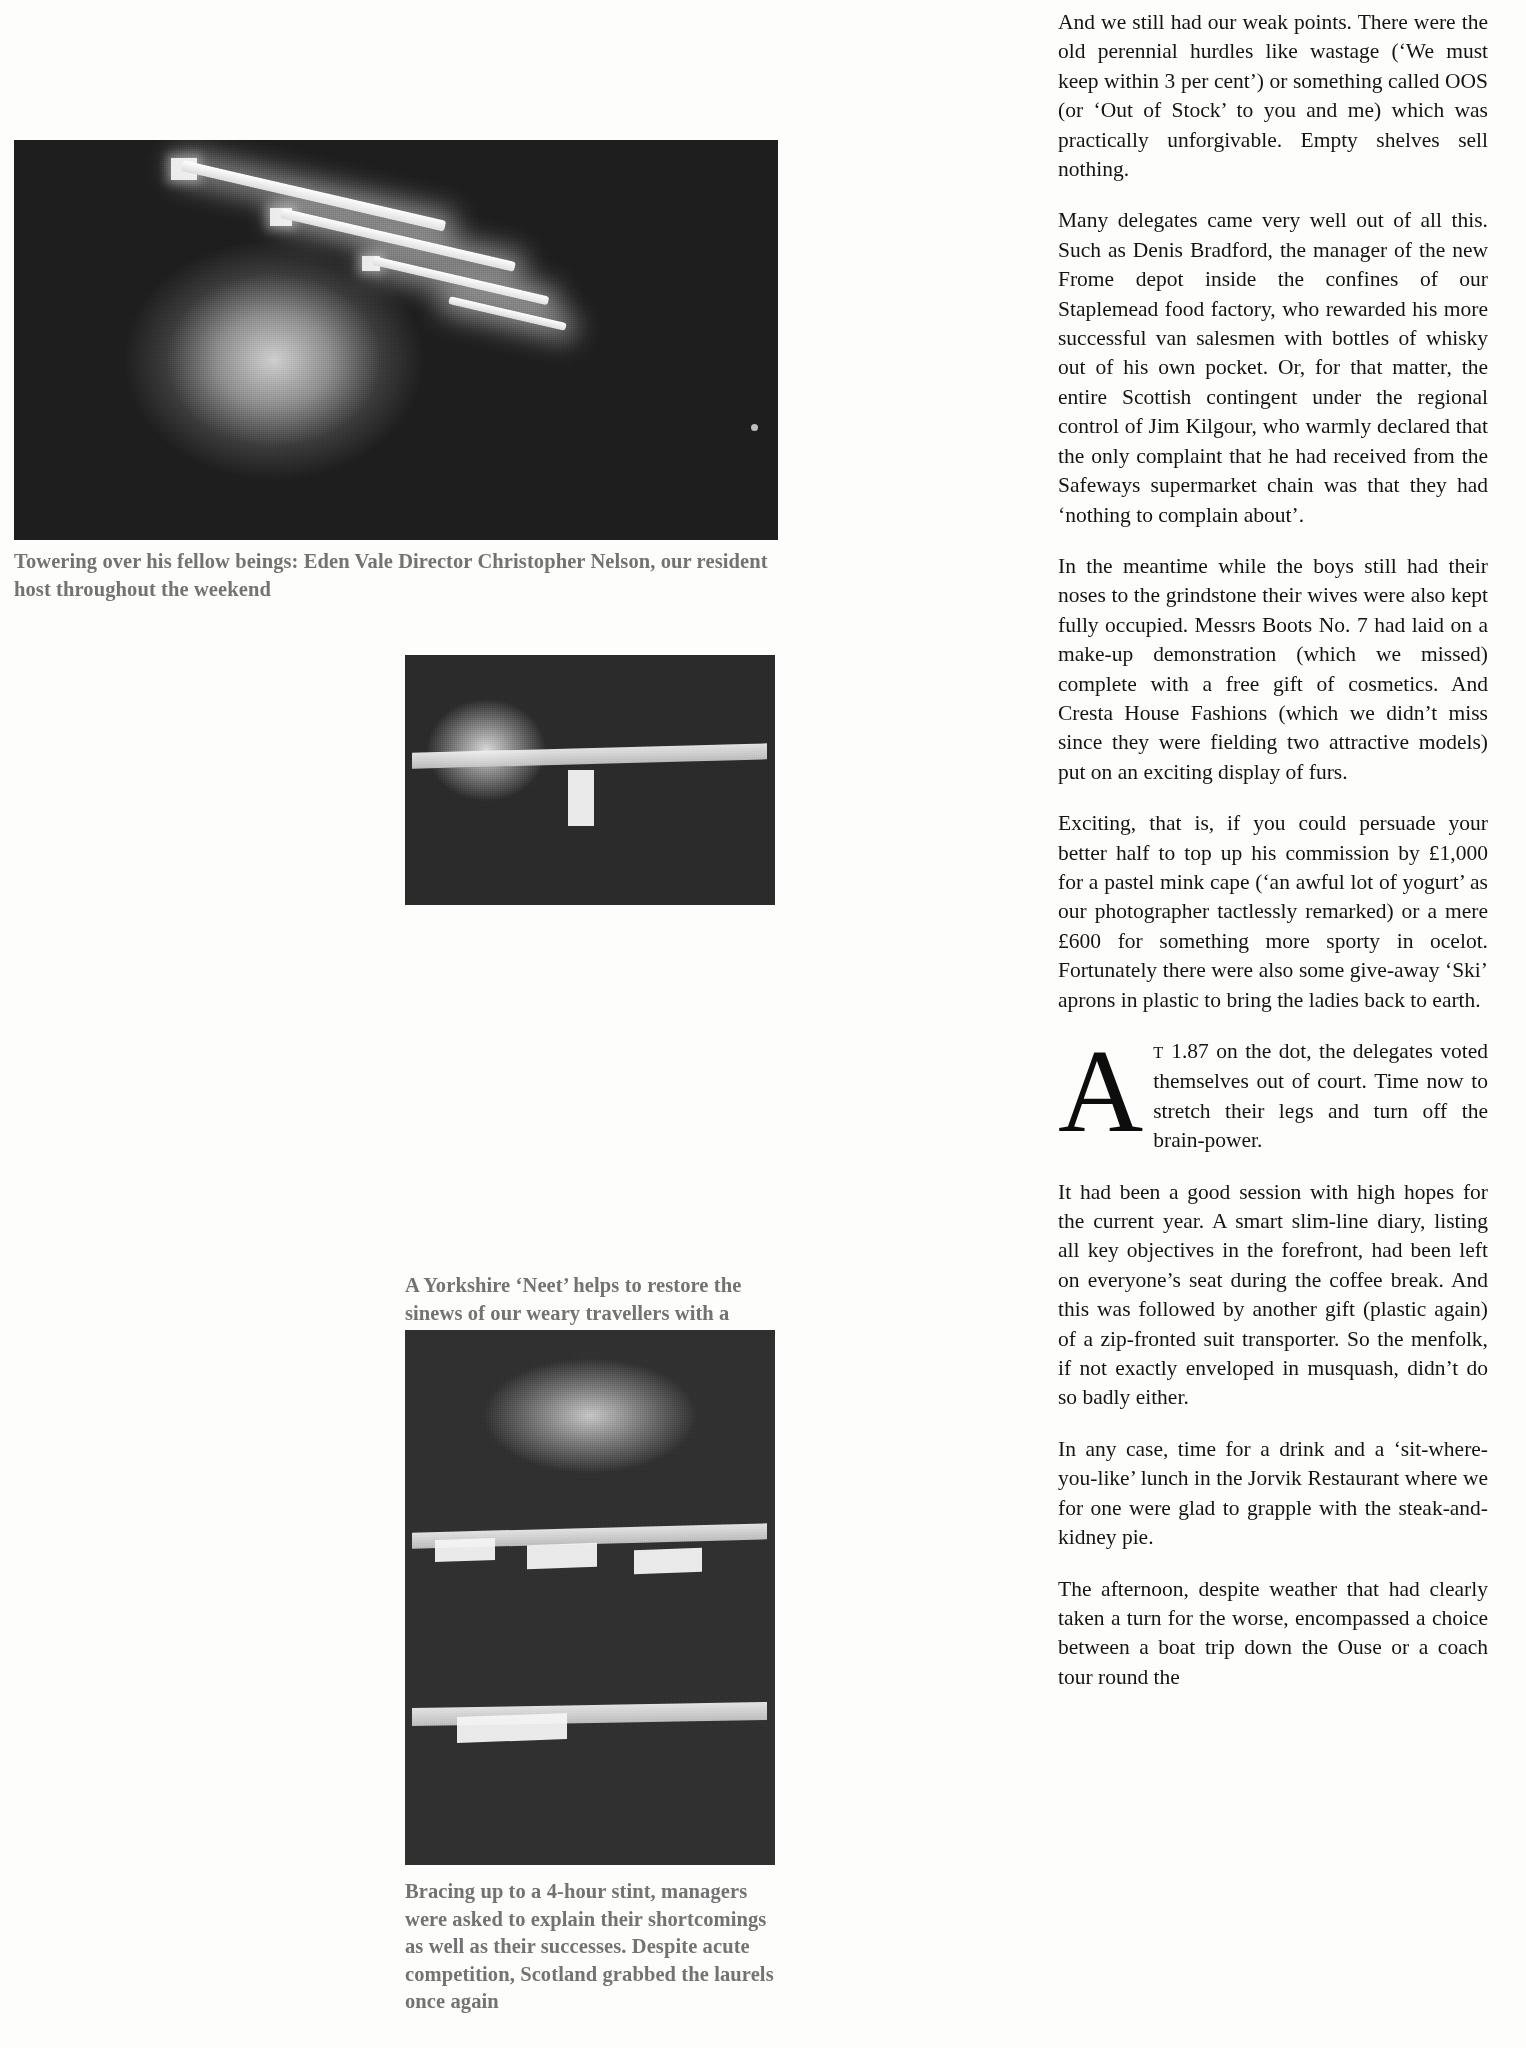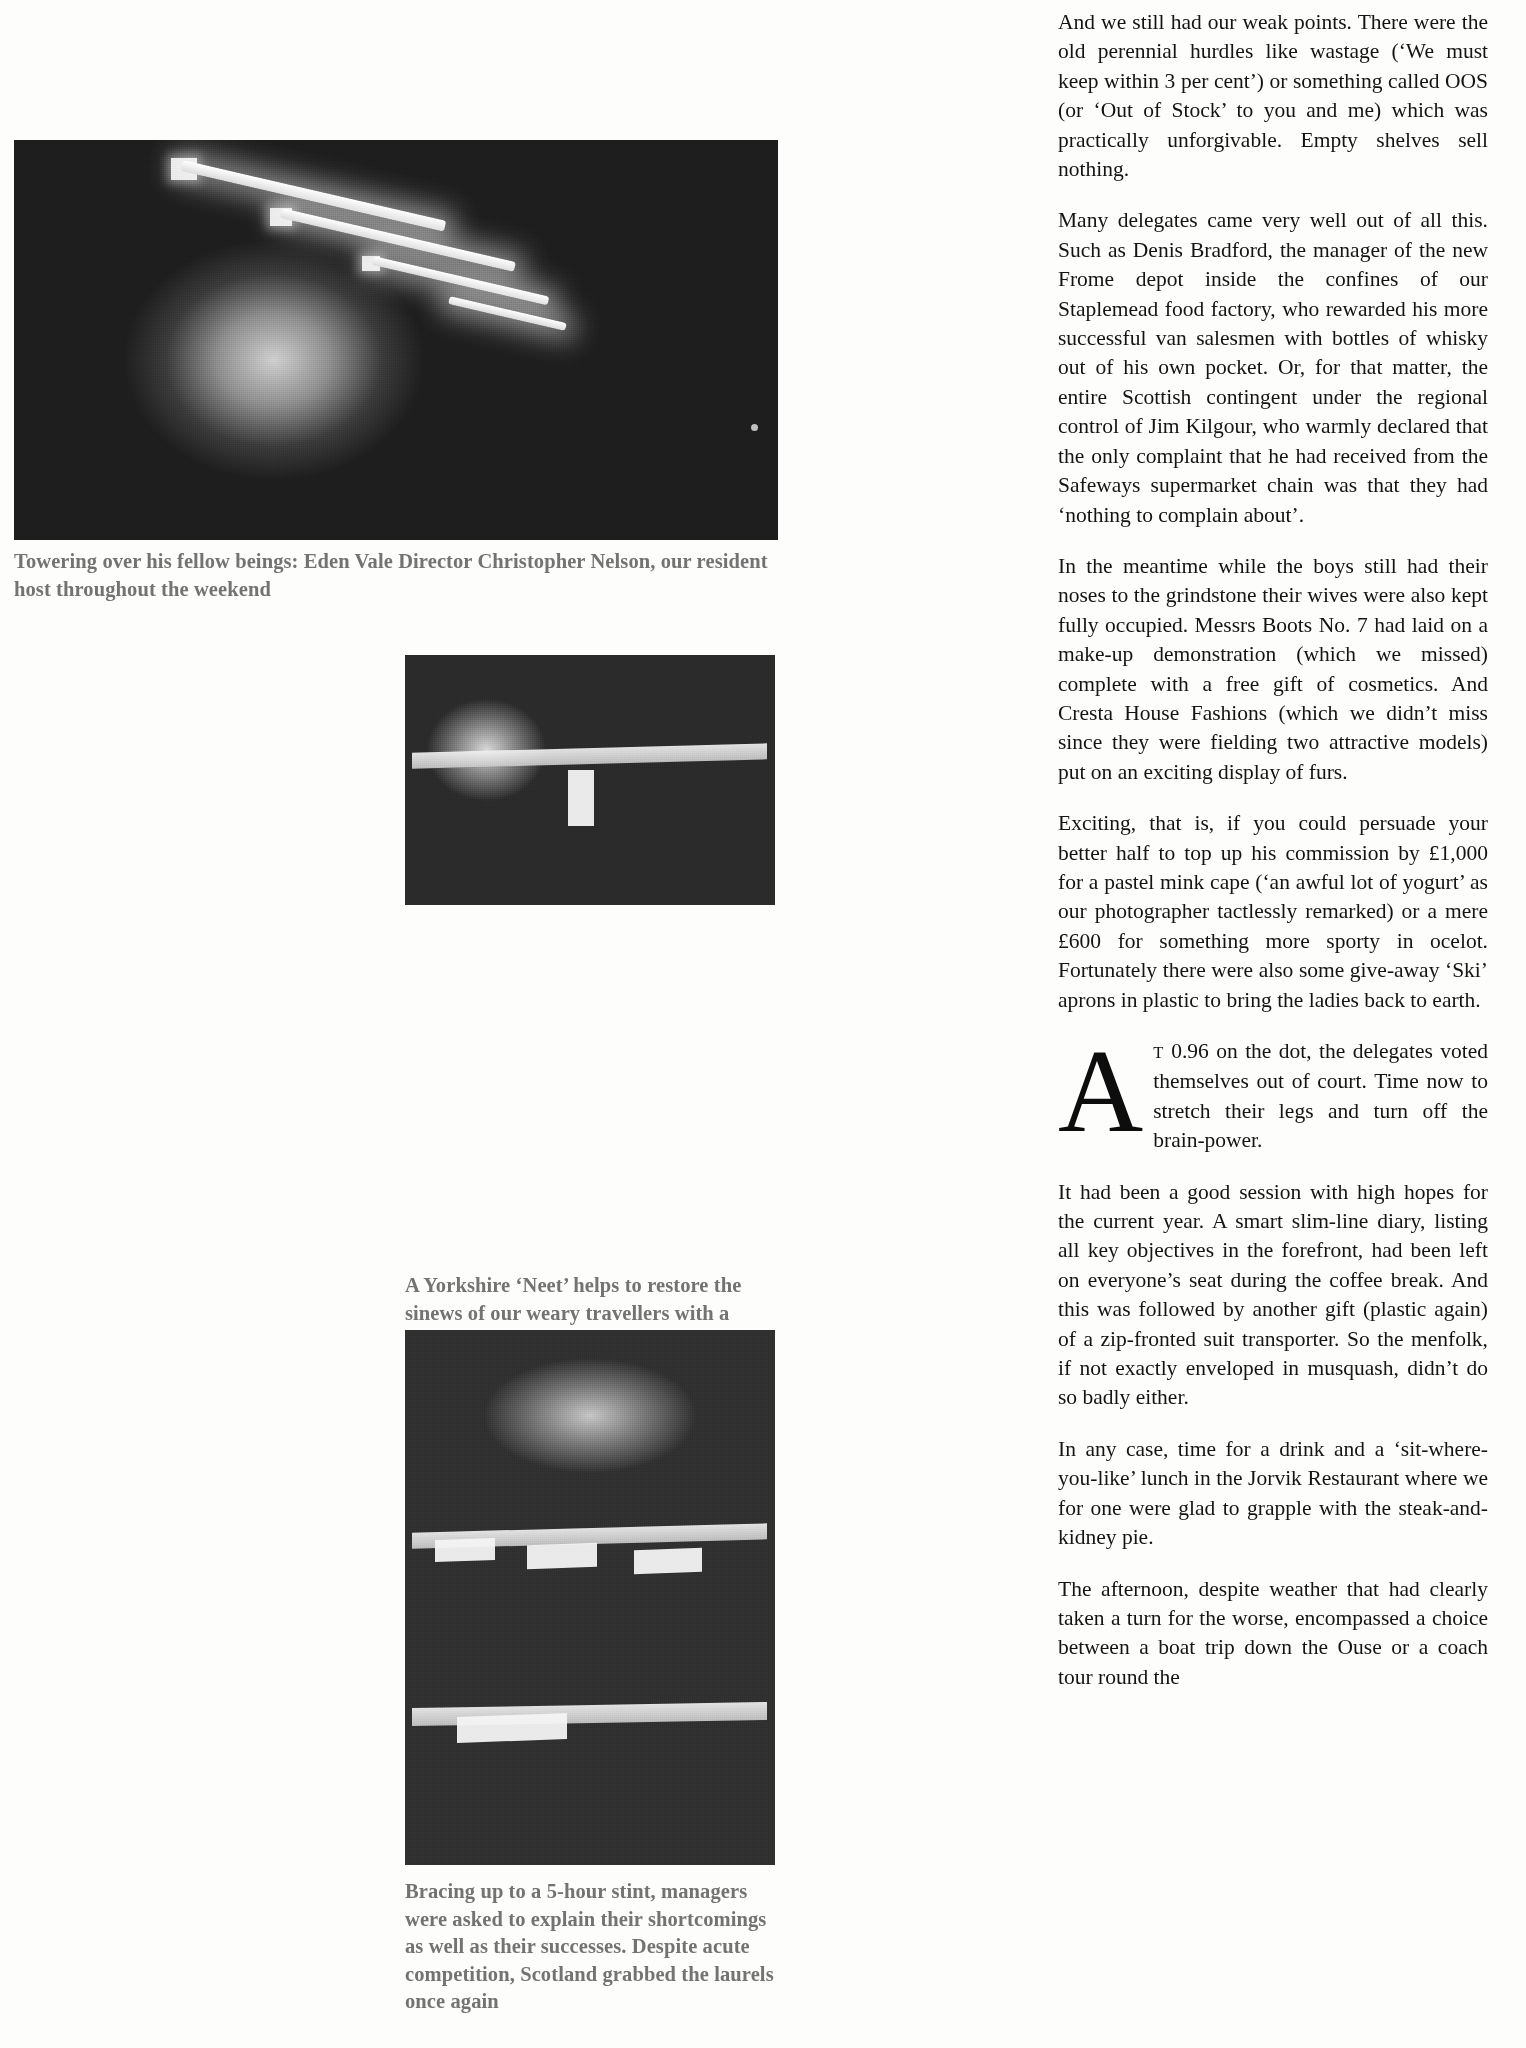--- a/index.html
+++ b/index.html
@@ -149,32 +149,32 @@
     <div class="photo" id="photo-3">
       <div class="tablecloth tc1"></div>
       <div class="tablecloth tc2"></div>
       <div class="papersheet" style="left:8%;top:39%;width:60px;height:22px;transform:skewY(-2deg);"></div>
       <div class="papersheet" style="left:33%;top:40%;width:70px;height:24px;transform:skewY(-2deg);"></div>
       <div class="papersheet" style="left:62%;top:41%;width:68px;height:24px;transform:skewY(-2deg);"></div>
       <div class="papersheet" style="left:14%;top:72%;width:110px;height:26px;transform:skewY(-2deg);"></div>
       <div class="grain"></div>
     </div>
 
-    <div class="caption" id="caption-3">Bracing up to a 5-hour stint, managers were asked to explain their shortcomings as well as their successes. Despite acute competition, Scotland grabbed the laurels once again</div>
+    <div class="caption" id="caption-3">Bracing up to a 4-hour stint, managers were asked to explain their shortcomings as well as their successes. Despite acute competition, Scotland grabbed the laurels once again</div>
   </div>
 
   <div class="right-col">
 
     <p>And we still had our weak points. There were the old perennial hurdles like wastage (‘We must keep within 3 per cent’) or something called OOS (or ‘Out of Stock’ to you and me) which was practically unforgivable. Empty shelves sell nothing.</p>
     <p>Many delegates came very well out of all this. Such as Denis Bradford, the manager of the new Frome depot inside the confines of our Staplemead food factory, who rewarded his more successful van salesmen with bottles of whisky out of his own pocket. Or, for that matter, the entire Scottish contingent under the regional control of Jim Kilgour, who warmly declared that the only complaint that he had received from the Safeways supermarket chain was that they had ‘nothing  to complain about’.</p>
     <p>In the meantime while the boys still had their noses to the grindstone their wives were also kept fully occupied. Messrs Boots No. 7 had laid on a make-up demonstration (which we missed) complete with a free gift of cosmetics. And Cresta House Fashions (which we didn’t miss since they were fielding two attractive models) put on an exciting display of furs.</p>
     <p>Exciting, that is, if you could persuade your better half to top up his commission by £1,000 for a pastel mink cape (‘an awful lot of yogurt’ as our photographer tactlessly remarked) or a mere £600 for something more sporty in ocelot. Fortunately there were also some give-away ‘Ski’ aprons in plastic to bring the ladies back to earth.</p>
 
     <p class="dropcap-para">
-      <span class="dropcap">A</span><span class="smallcaps">T</span><span> 0.96 on the dot, the delegates voted themselves out of court. Time now to stretch their legs and turn off the brain-power.</span>
+      <span class="dropcap">A</span><span class="smallcaps">T</span><span> 1.87 on the dot, the delegates voted themselves out of court. Time now to stretch their legs and turn off the brain-power.</span>
     </p>
 
     <p>It had been a good session with high hopes for the current year. A smart slim-line diary, listing all key objectives in the forefront, had been left on everyone’s seat during the coffee break. And this was followed by another gift (plastic again) of a zip-fronted suit transporter. So the menfolk, if not exactly enveloped in musquash, didn’t do so badly either.</p>
     <p>In any case, time for a drink and a ‘sit-where-you-like’ lunch in the Jorvik Restaurant where we for one were glad to grapple with the steak-and-kidney pie.</p>
     <p>The afternoon, despite weather that had clearly taken a turn for the worse, encompassed a choice between a boat trip down the Ouse or a coach tour round the</p>
   </div>
 
 </div>
 
 </body></html>

